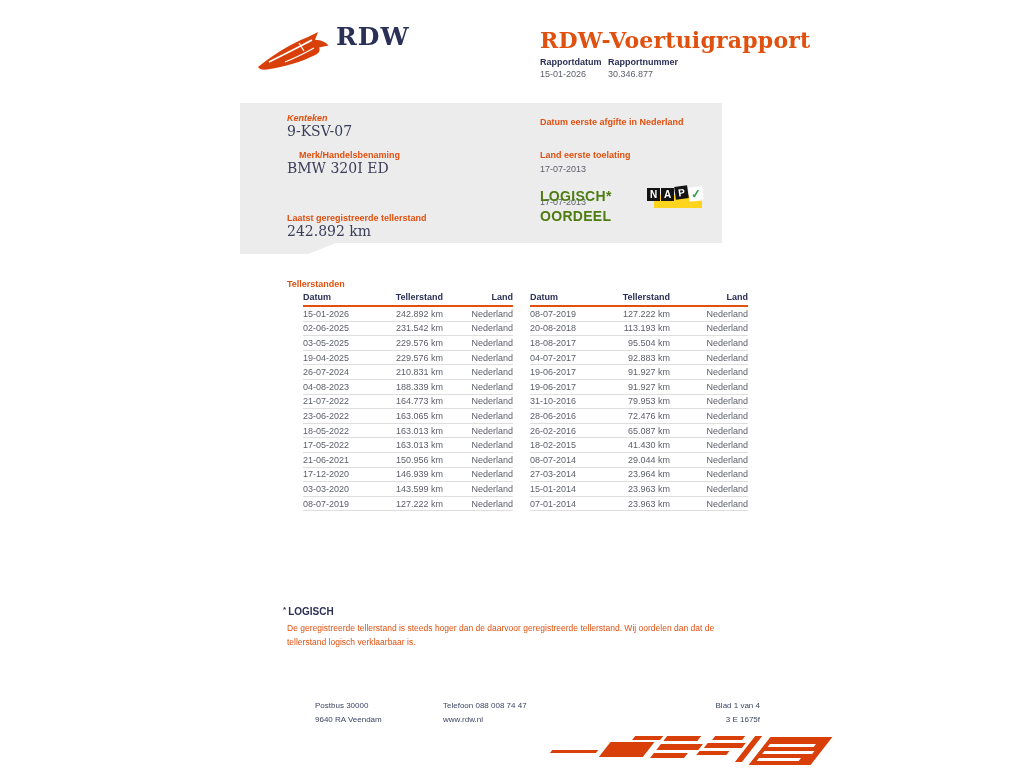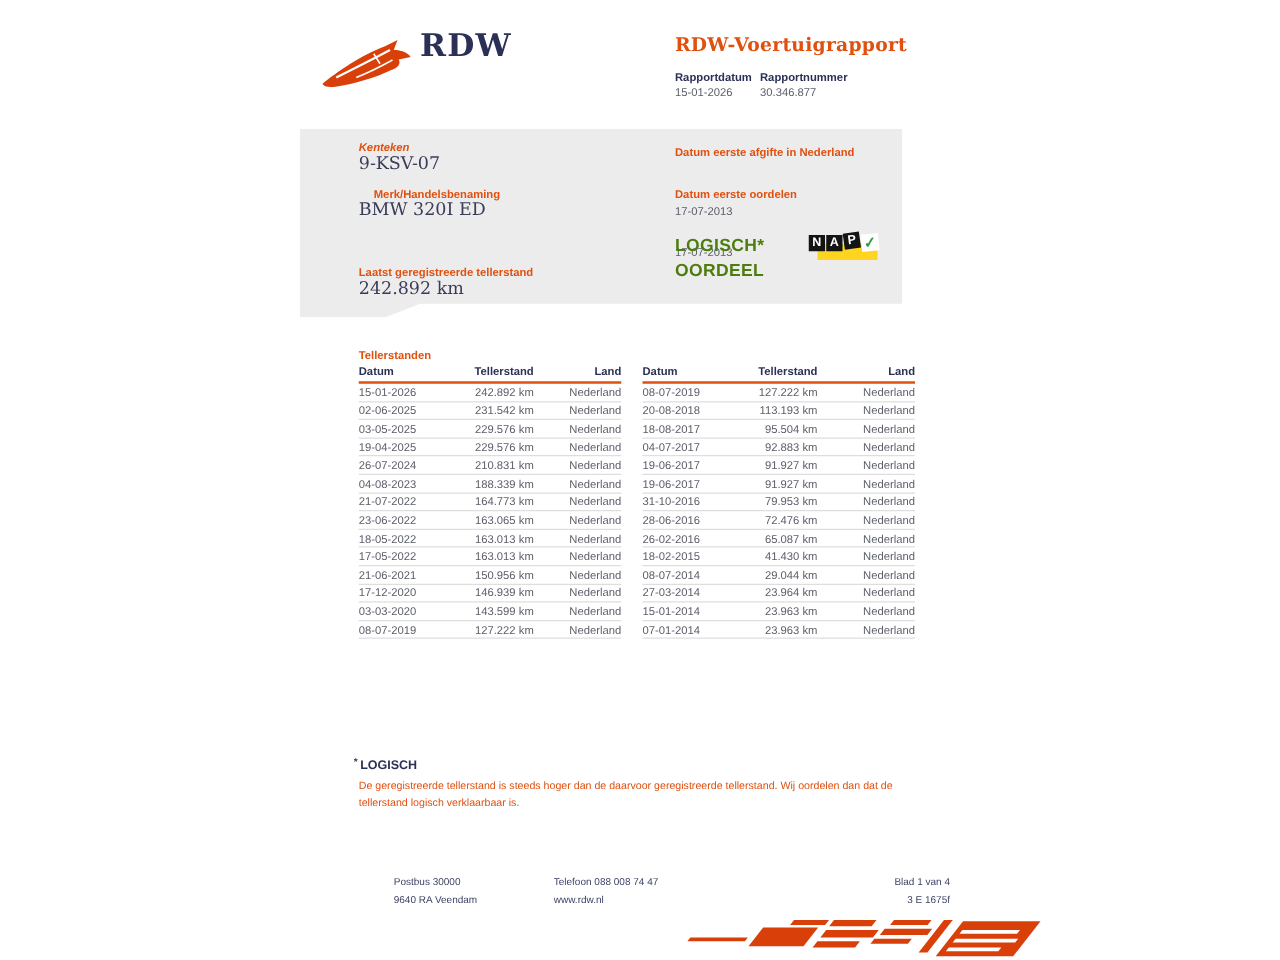--- a/index.html
+++ b/index.html
@@ -5,21 +5,21 @@
   * { margin:0; padding:0; box-sizing:border-box; }
   html,body { width:1024px; height:768px; background:#ffffff; overflow:hidden; }
   body { position:relative; font-family:"Liberation Sans", sans-serif; }
 
   .abs { position:absolute; }
 
   
   .logo-wing { left:255px; top:29px; width:80px; height:43px; }
   .logo-word { left:336px; top:22px; font-family:"DejaVu Serif", serif; font-size:25px;
                font-weight:600; color:#2b3057; letter-spacing:1px; }
-  .doc-title { left:540px; top:27px; font-family:"DejaVu Serif", serif; font-size:15px;
+  .doc-title { left:540px; top:27px; font-family:"DejaVu Serif", serif; font-size:22px;
                font-weight:700; color:#e0500f; letter-spacing:0.2px; }
   .meta-label { font-size:9px; font-weight:bold; color:#2b3057; }
   .meta-value { font-size:9px; color:#5c5f6a; }
   .meta-l1 { left:540px; top:57px; }
   .meta-l2 { left:608px; top:57px; }
   .meta-v1 { left:540px; top:69px; }
   .meta-v2 { left:608px; top:69px; }
 
   
   .vbox { left:240px; top:103px; width:482px; height:151px; background:#edecec;
@@ -37,21 +37,21 @@
               font-size:10px; font-weight:bold; text-align:center; line-height:13px; }
   .nap-n { left:0; top:3px; }
   .nap-a { left:14px; top:3px; }
   .nap-p { left:28px; top:1px; transform:rotate(-8deg); }
   .nap-check { position:absolute; left:42px; top:2px; width:14px; height:14px; background:#ffffff;
                color:#2f9e44; font-size:12px; font-weight:bold; text-align:center; line-height:14px;
                transform:rotate(-6deg); }
 
   
   .section-title { left:287px; top:279px; font-size:9px; font-weight:bold; color:#e0500f; }
-  .otable { top:292px; }
+  .otable { top:292px;margin-left:16px; }
   .otable-left  { left:287px; width:210px; }
   .otable-right { left:514px; width:218px; }
   .thead { display:flex; align-items:flex-end; padding-bottom:3px; border-bottom:2px solid #e0500f;
            font-size:9px; font-weight:bold; color:#2b3057; }
   .trow { display:flex; align-items:center; height:14.6px; border-bottom:1px solid #dedede;
           font-size:9px; color:#5c5f6a; }
   .c-datum { width:64px; text-align:left; }
   .c-tell  { width:76px; text-align:right; }
   .c-land  { flex:1; text-align:right; }
 
@@ -89,21 +89,21 @@
 <div class="abs vbox">
   <div class="abs lab" style="left:47px; top:10px;font-style:italic;">Kenteken</div>
   <div class="abs bigval" style="left:47px; top:20px;">9-KSV-07</div>
   <div class="abs lab" style="left:47px; top:47px;padding-left:12px;">Merk/Handelsbenaming</div>
   <div class="abs bigval" style="left:47px; top:57px;">BMW 320I ED</div>
   <div class="abs lab" style="left:47px; top:110px;">Laatst geregistreerde tellerstand</div>
   <div class="abs bigval" style="left:47px; top:120px;">242.892 km</div>
 
   <div class="abs lab" style="left:300px; top:14px;">Datum eerste afgifte in Nederland</div>
   <div class="abs grayval" style="left:300px; top:25px;">17-07-2013</div>
-  <div class="abs lab" style="left:300px; top:47px;">Datum eerste oordelen</div>
+  <div class="abs lab" style="left:300px; top:47px;">Land eerste toelating</div>
   <div class="abs grayval" style="left:300px; top:58px;">17-07-2013</div>
 
   <div class="abs verdict" style="left:300px; top:83px;">
     <div>LOGISCH*</div>
     <div>OORDEEL</div>
   </div>
 
   <div class="abs nap">
     <div class="nap-yellow"></div>
     <div class="nap-tile nap-n">N</div>

